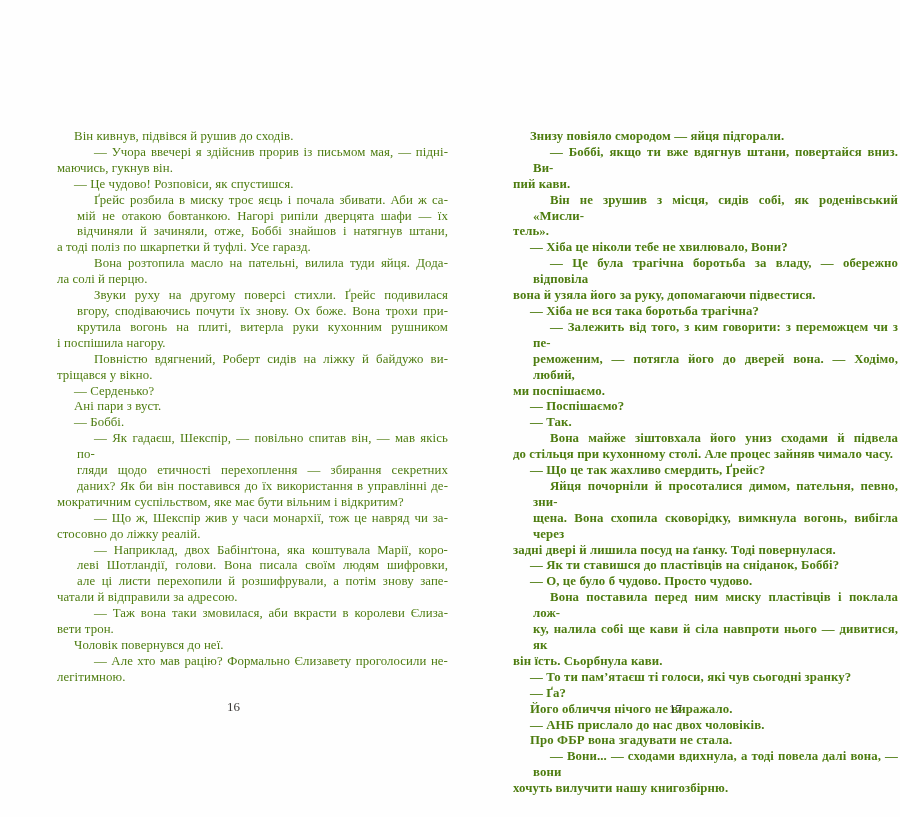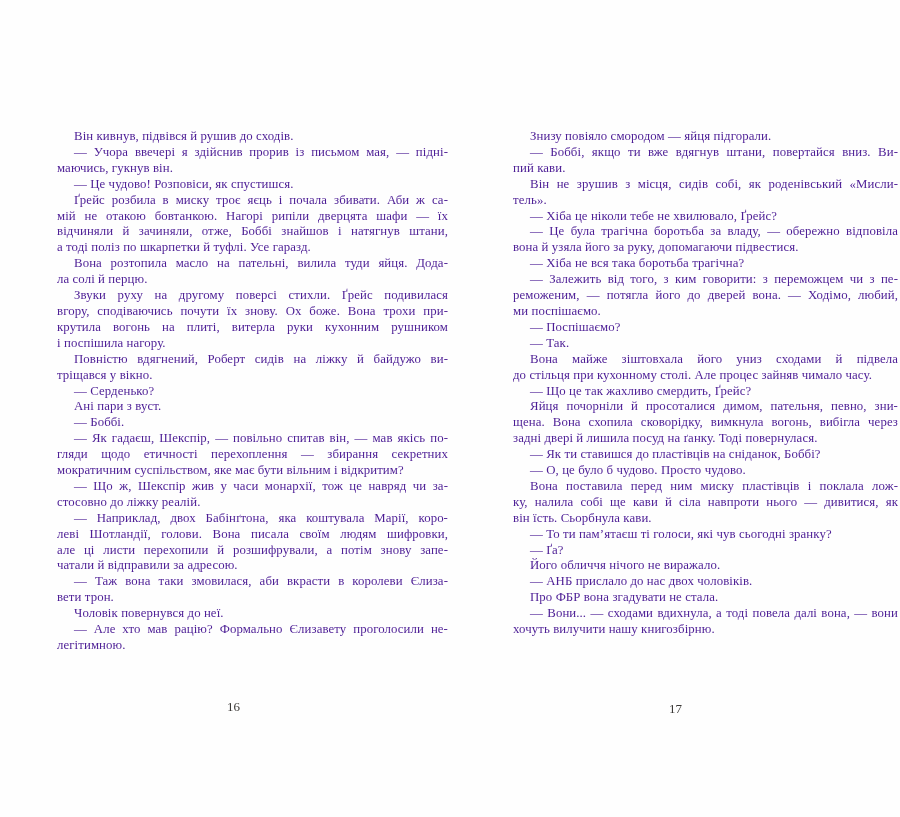--- a/index.html
+++ b/index.html
@@ -9,28 +9,28 @@
     position: relative;
     overflow: hidden;
   }
   .spread { position: absolute; inset: 0; }
   .column {
     position: absolute;
     top: 129px;
     font-family: "Liberation Serif", "DejaVu Serif", serif;
     font-size: 12.8px;
     line-height: 15.9px;
-    color: #4c1d95;
+    color: #4d7c0f;
     letter-spacing: 0.1px;
   }
   #col-left  { left: 57px;  width: 391px; }
-  #col-right { left: 513px; width: 385px; }
+  #col-right { left: 513px; width: 385px; font-weight: bold; }
   .para { margin: 0; padding: 0; }
   .line { text-align: left; }
-  .line.full { text-align: justify; text-align-last: justify; }
+  .line.full { text-align: justify; text-align-last: justify; margin-left: 20px; }
   .line.indent { text-indent: 17px; }
   .folio {
     position: absolute;
     width: 40px;
     text-align: right;
     font-family: "Liberation Serif", "DejaVu Serif", serif;
     font-size: 13px;
     color: #3a3836;
   }
   #folio-left  { left: 200px; top: 699px; }
@@ -76,20 +76,21 @@
       </div>
       <div class="para">
         <div class="line indent">Ані пари з вуст.</div>
       </div>
       <div class="para">
         <div class="line indent">— Боббі.</div>
       </div>
       <div class="para">
         <div class="line indent full">— Як гадаєш, Шекспір, — повільно спитав він, — мав якісь по-</div>
         <div class="line full">гляди щодо етичності перехоплення — збирання секретних</div>
+        <div class="line full">даних? Як би він поставився до їх використання в управлінні де-</div>
         <div class="line">мократичним суспільством, яке має бути вільним і відкритим?</div>
       </div>
       <div class="para">
         <div class="line indent full">— Що ж, Шекспір жив у часи монархії, тож це навряд чи за-</div>
         <div class="line">стосовно до ліжку реалій.</div>
       </div>
       <div class="para">
         <div class="line indent full">— Наприклад, двох Бабінґтона, яка коштувала Марії, коро-</div>
         <div class="line full">леві Шотландії, голови. Вона писала своїм людям шифровки,</div>
         <div class="line full">але ці листи перехопили й розшифрували, а потім знову запе-</div>
@@ -113,21 +114,21 @@
       </div>
       <div class="para">
         <div class="line indent full">— Боббі, якщо ти вже вдягнув штани, повертайся вниз. Ви-</div>
         <div class="line">пий кави.</div>
       </div>
       <div class="para">
         <div class="line indent full">Він не зрушив з місця, сидів собі, як роденівський «Мисли-</div>
         <div class="line">тель».</div>
       </div>
       <div class="para">
-        <div class="line indent">— Хіба це ніколи тебе не хвилювало, Ґрейс?</div>
+        <div class="line indent">— Хіба це ніколи тебе не хвилювало, Вони?</div>
       </div>
       <div class="para">
         <div class="line indent full">— Це була трагічна боротьба за владу, — обережно відповіла</div>
         <div class="line">вона й узяла його за руку, допомагаючи підвестися.</div>
       </div>
       <div class="para">
         <div class="line indent">— Хіба не вся така боротьба трагічна?</div>
       </div>
       <div class="para">
         <div class="line indent full">— Залежить від того, з ким говорити: з переможцем чи з пе-</div>

